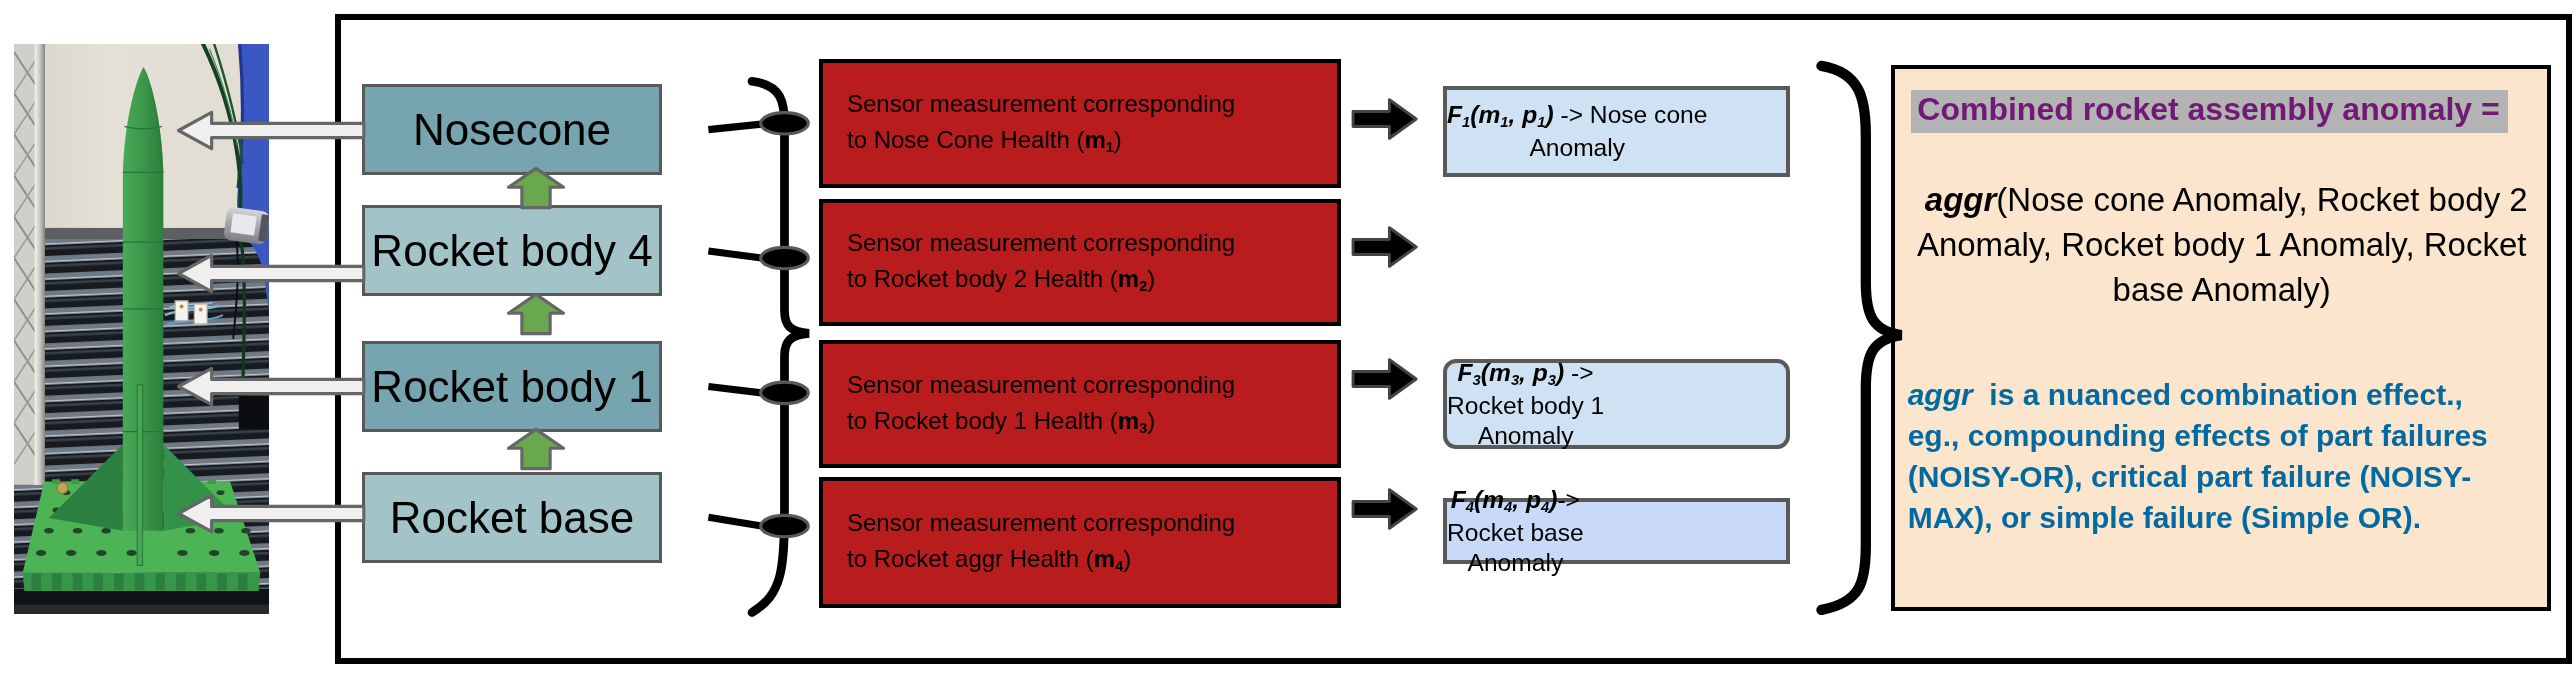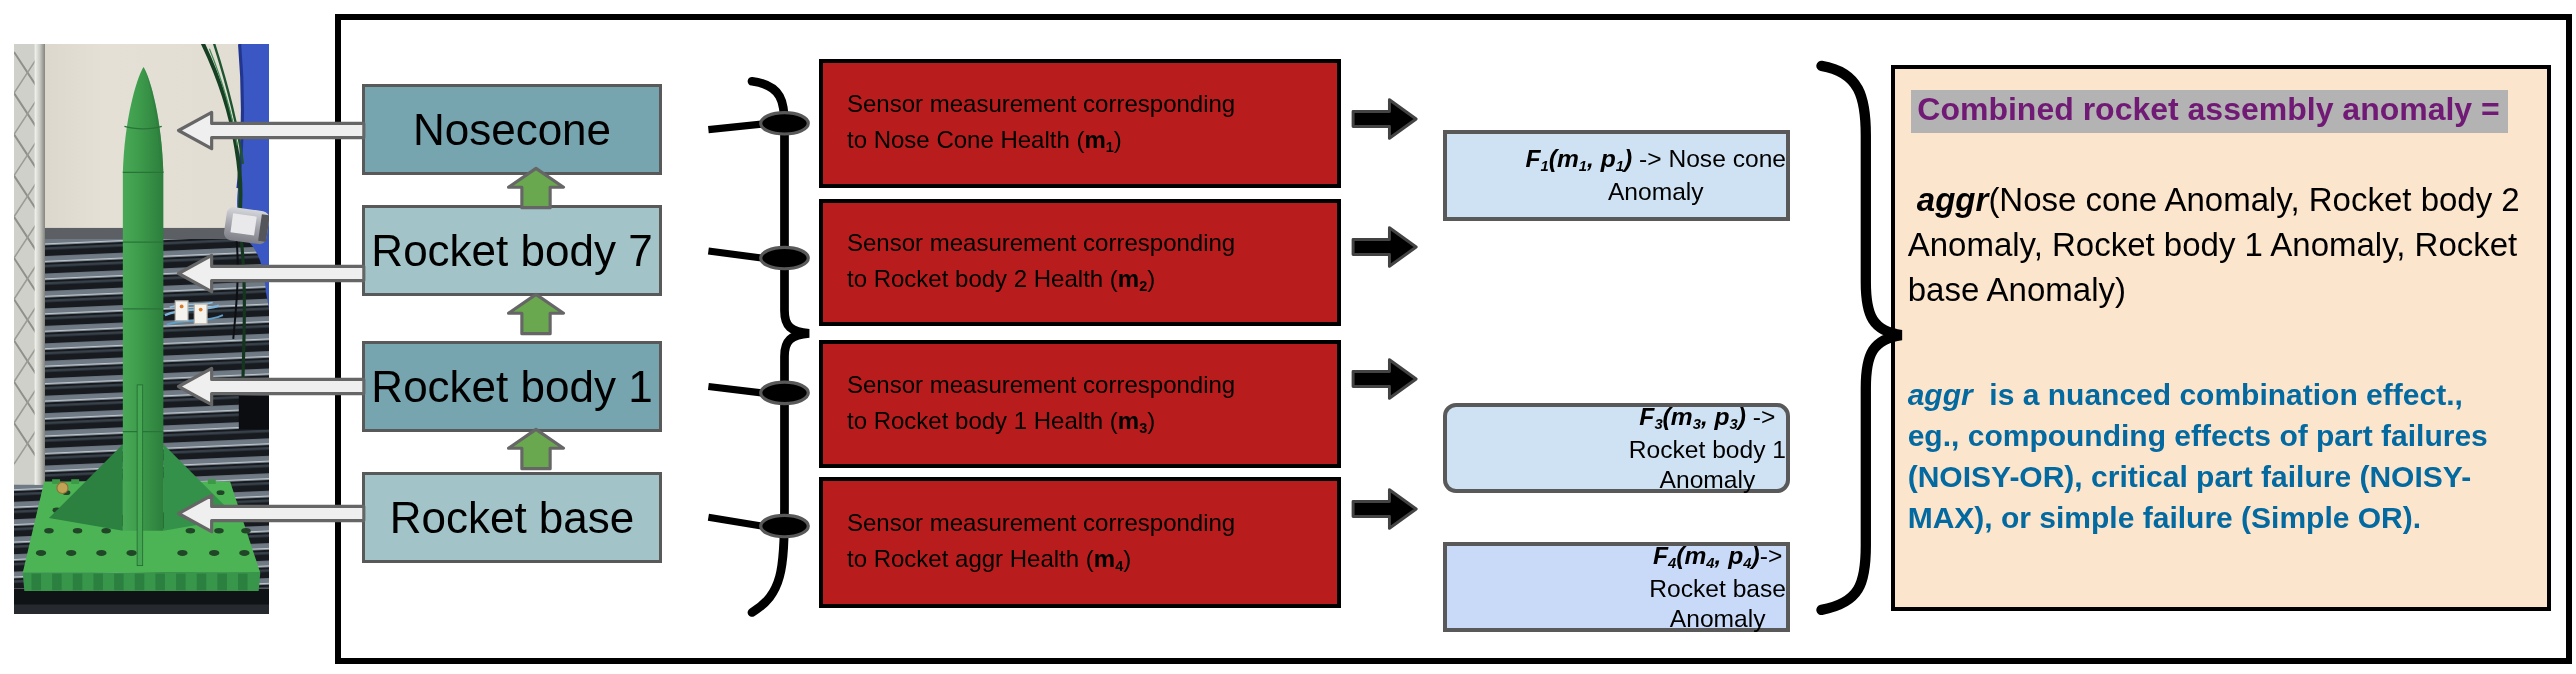--- a/index.html
+++ b/index.html
@@ -22,34 +22,34 @@
   .comp-dark{background:#76a5af;}
   .comp-light{background:#a2c4c9;}
 
   
   .sensor-box{left:819px;width:522px;background:#b91c1c;border:4px solid #000;
     display:flex;align-items:center;z-index:3;}
   .sensor-text{padding-left:24px;font-size:24px;line-height:36px;color:#000;}
 
   
   .f-box{left:1443px;width:347px;border:4px solid #595959;
-    display:flex;align-items:center;justify-content:flex-end;text-align:center;z-index:3;margin-top:44px;}
+    display:flex;align-items:center;justify-content:flex-start;text-align:center;z-index:3;}
   .f-text{font-size:24.6px;line-height:30px;color:#000;}
   .f-a{background:#cfe2f3;}
   .f-b{background:#c9daf8;}
 
   
   .arr{z-index:5;}
 
   
   #agg-panel{left:1891px;top:65px;width:660px;height:546px;background:#fce5cd;border:4px solid #000;z-index:3;}
   #agg-title{position:absolute;left:16px;top:20.6px;display:inline-block;background:#b3b3b3;
     padding:1.6px 8px 4.8px 6.3px;font-size:32px;font-weight:700;color:#701a75;white-space:nowrap;}
   #agg-expression{position:absolute;left:12.7px;top:108px;width:628px;font-size:33px;line-height:45px;
-    color:#000;white-space:pre-wrap;}
+    color:#000;white-space:pre-wrap;text-align:center;}
   #agg-definition{position:absolute;left:12.7px;top:305px;width:625px;font-size:30px;line-height:41px;
     font-weight:700;color:#0369a1;white-space:pre-wrap;}
 
   .b{font-weight:700;}
   .fi{font-weight:700;font-style:italic;}
   .sub{font-size:60%;position:relative;top:0.28em;}
 </style>
 </head>
 <body>
 
@@ -207,21 +207,21 @@
       <rect x="283" y="444" width="38" height="42" fill="#0b0d10"></rect>
     </svg>
   </div>
 
   <div id="frame" class="abs"></div>
 
   <div class="abs comp-box comp-dark" style="top:84px;">
     <span>Nosecone</span>
   </div>
   <div class="abs comp-box comp-light" style="top:205px;">
-    <span>Rocket body 7</span>
+    <span>Rocket body 4</span>
   </div>
   <div class="abs comp-box comp-dark" style="top:341px;">
     <span>Rocket body 1</span>
   </div>
   <div class="abs comp-box comp-light" style="top:472px;">
     <span>Rocket base</span>
   </div>
 
   <svg class="abs arr" style="left:506px;top:166px;" width="60" height="44" viewBox="0 0 76 56">
     <path d="M38 3 L73 27 H56 V53 H20 V27 H3 Z" fill="#6aa84f" stroke="#666666" stroke-width="4" stroke-linejoin="round"></path>
@@ -287,21 +287,21 @@
   <svg class="abs arr" style="left:1350px;top:486px;" width="70" height="46" viewBox="0 0 92 62">
     <path d="M3 21 H52 V5 L88 31 L52 57 V41 H3 Z" fill="#000000" stroke="#434343" stroke-width="4" stroke-linejoin="round"></path>
   </svg>
 
   <div class="abs f-box f-a" style="top:86px;height:91px;">
     <div class="f-text"><span class="fi">F</span><span class="fi sub">1</span><span class="fi">(m</span><span class="fi sub">1</span><span class="fi">, p</span><span class="fi sub">1</span><span class="fi">)</span><span> -&gt; Nose cone</span><br><span>Anomaly</span></div>
   </div>
   <div class="abs f-box f-a" style="top:359px;height:90px;border-radius:13px;">
     <div class="f-text"><span class="fi">F</span><span class="fi sub">3</span><span class="fi">(m</span><span class="fi sub">3</span><span class="fi">, p</span><span class="fi sub">3</span><span class="fi">)</span><span> -&gt;</span><br><span>Rocket body 1</span><br><span>Anomaly</span></div>
   </div>
-  <div class="abs f-box f-b" style="top:498px;height:90px;">
+  <div class="abs f-box f-b" style="top:498px;height:66px;">
     <div class="f-text"><span class="fi">F</span><span class="fi sub">4</span><span class="fi">(m</span><span class="fi sub">4</span><span class="fi">, p</span><span class="fi sub">4</span><span class="fi">)</span><span>-&gt;</span><br><span>Rocket base</span><br><span>Anomaly</span></div>
   </div>
 
   <svg class="abs" style="left:1808px;top:52px;z-index:4;" width="99" height="567" viewBox="2280 65 125 715">
     <path d="M2297 82 C2345 90 2353 122 2353 170 L2353 355 C2353 398 2362 417 2398 422 C2362 427 2353 446 2353 489 L2353 688 C2353 736 2345 760 2297 769" fill="none" stroke="#000000" stroke-width="13" stroke-linecap="round"></path>
   </svg>
 
   <div id="agg-panel" class="abs">
     <span id="agg-title">Combined rocket assembly anomaly =</span>
     <div id="agg-expression"><span> </span><span class="fi">aggr</span><span>(Nose cone Anomaly, Rocket body 2   Anomaly, Rocket body 1 Anomaly, Rocket base Anomaly)</span></div>

